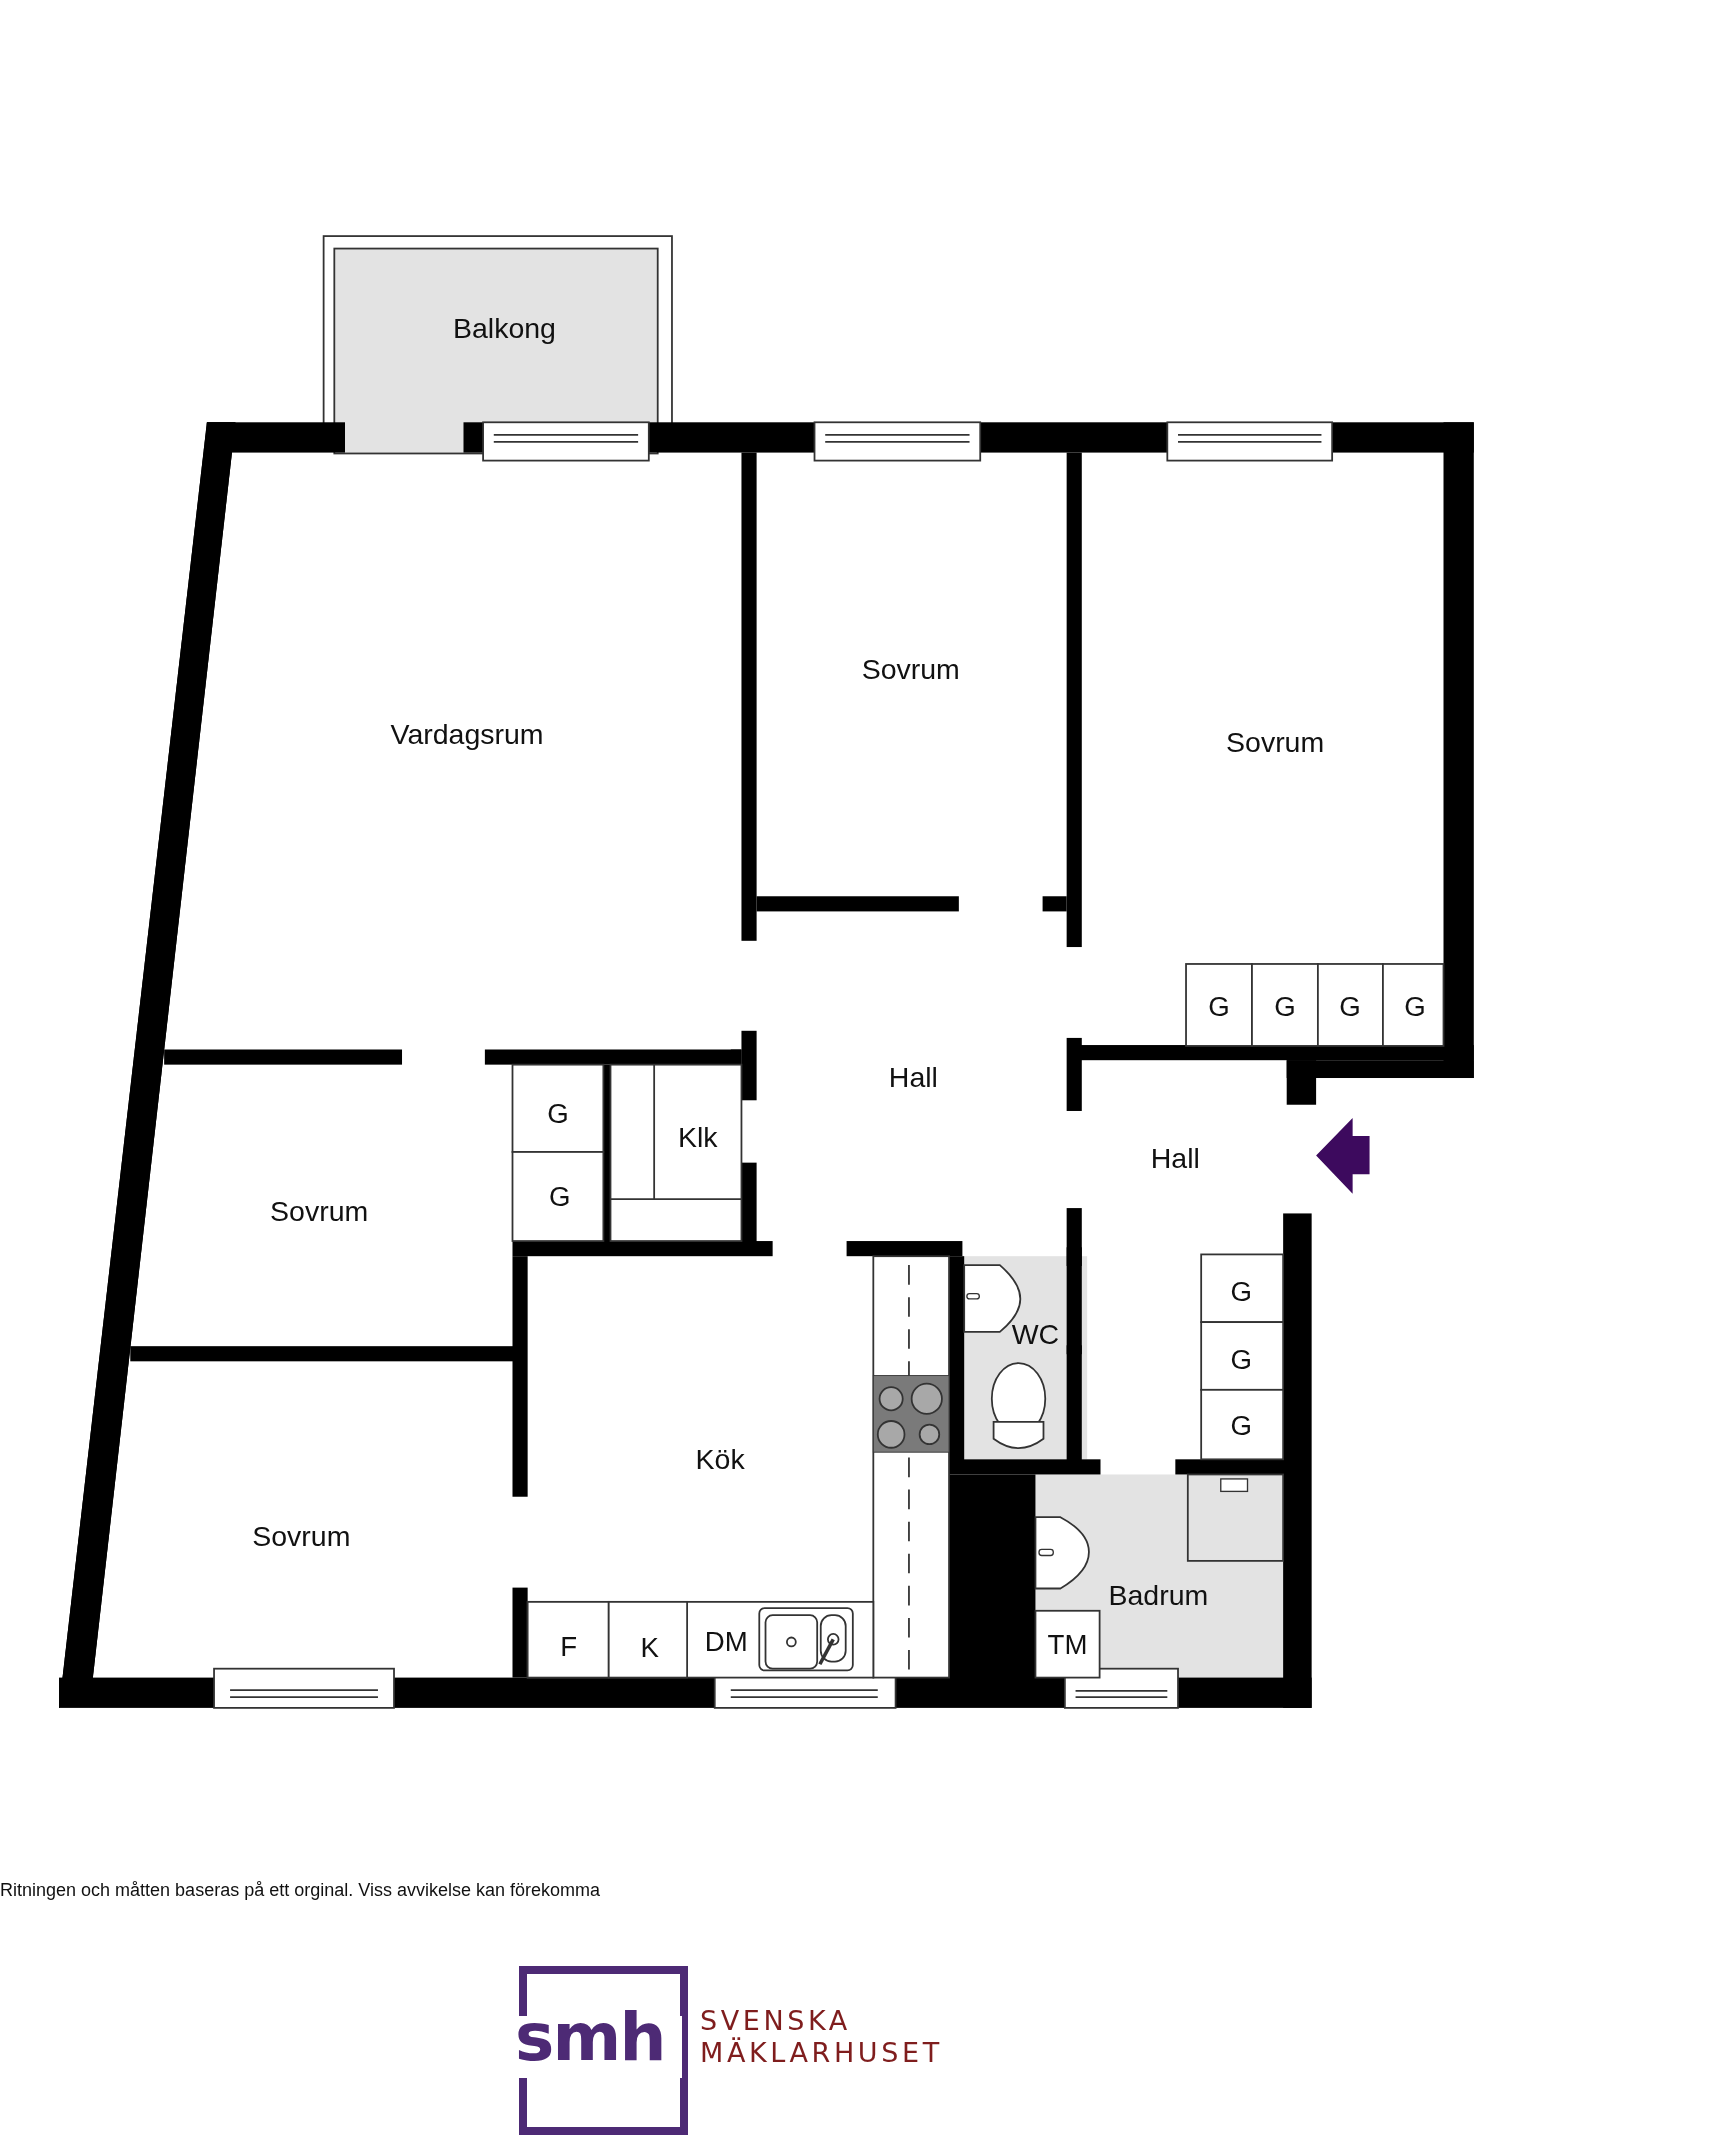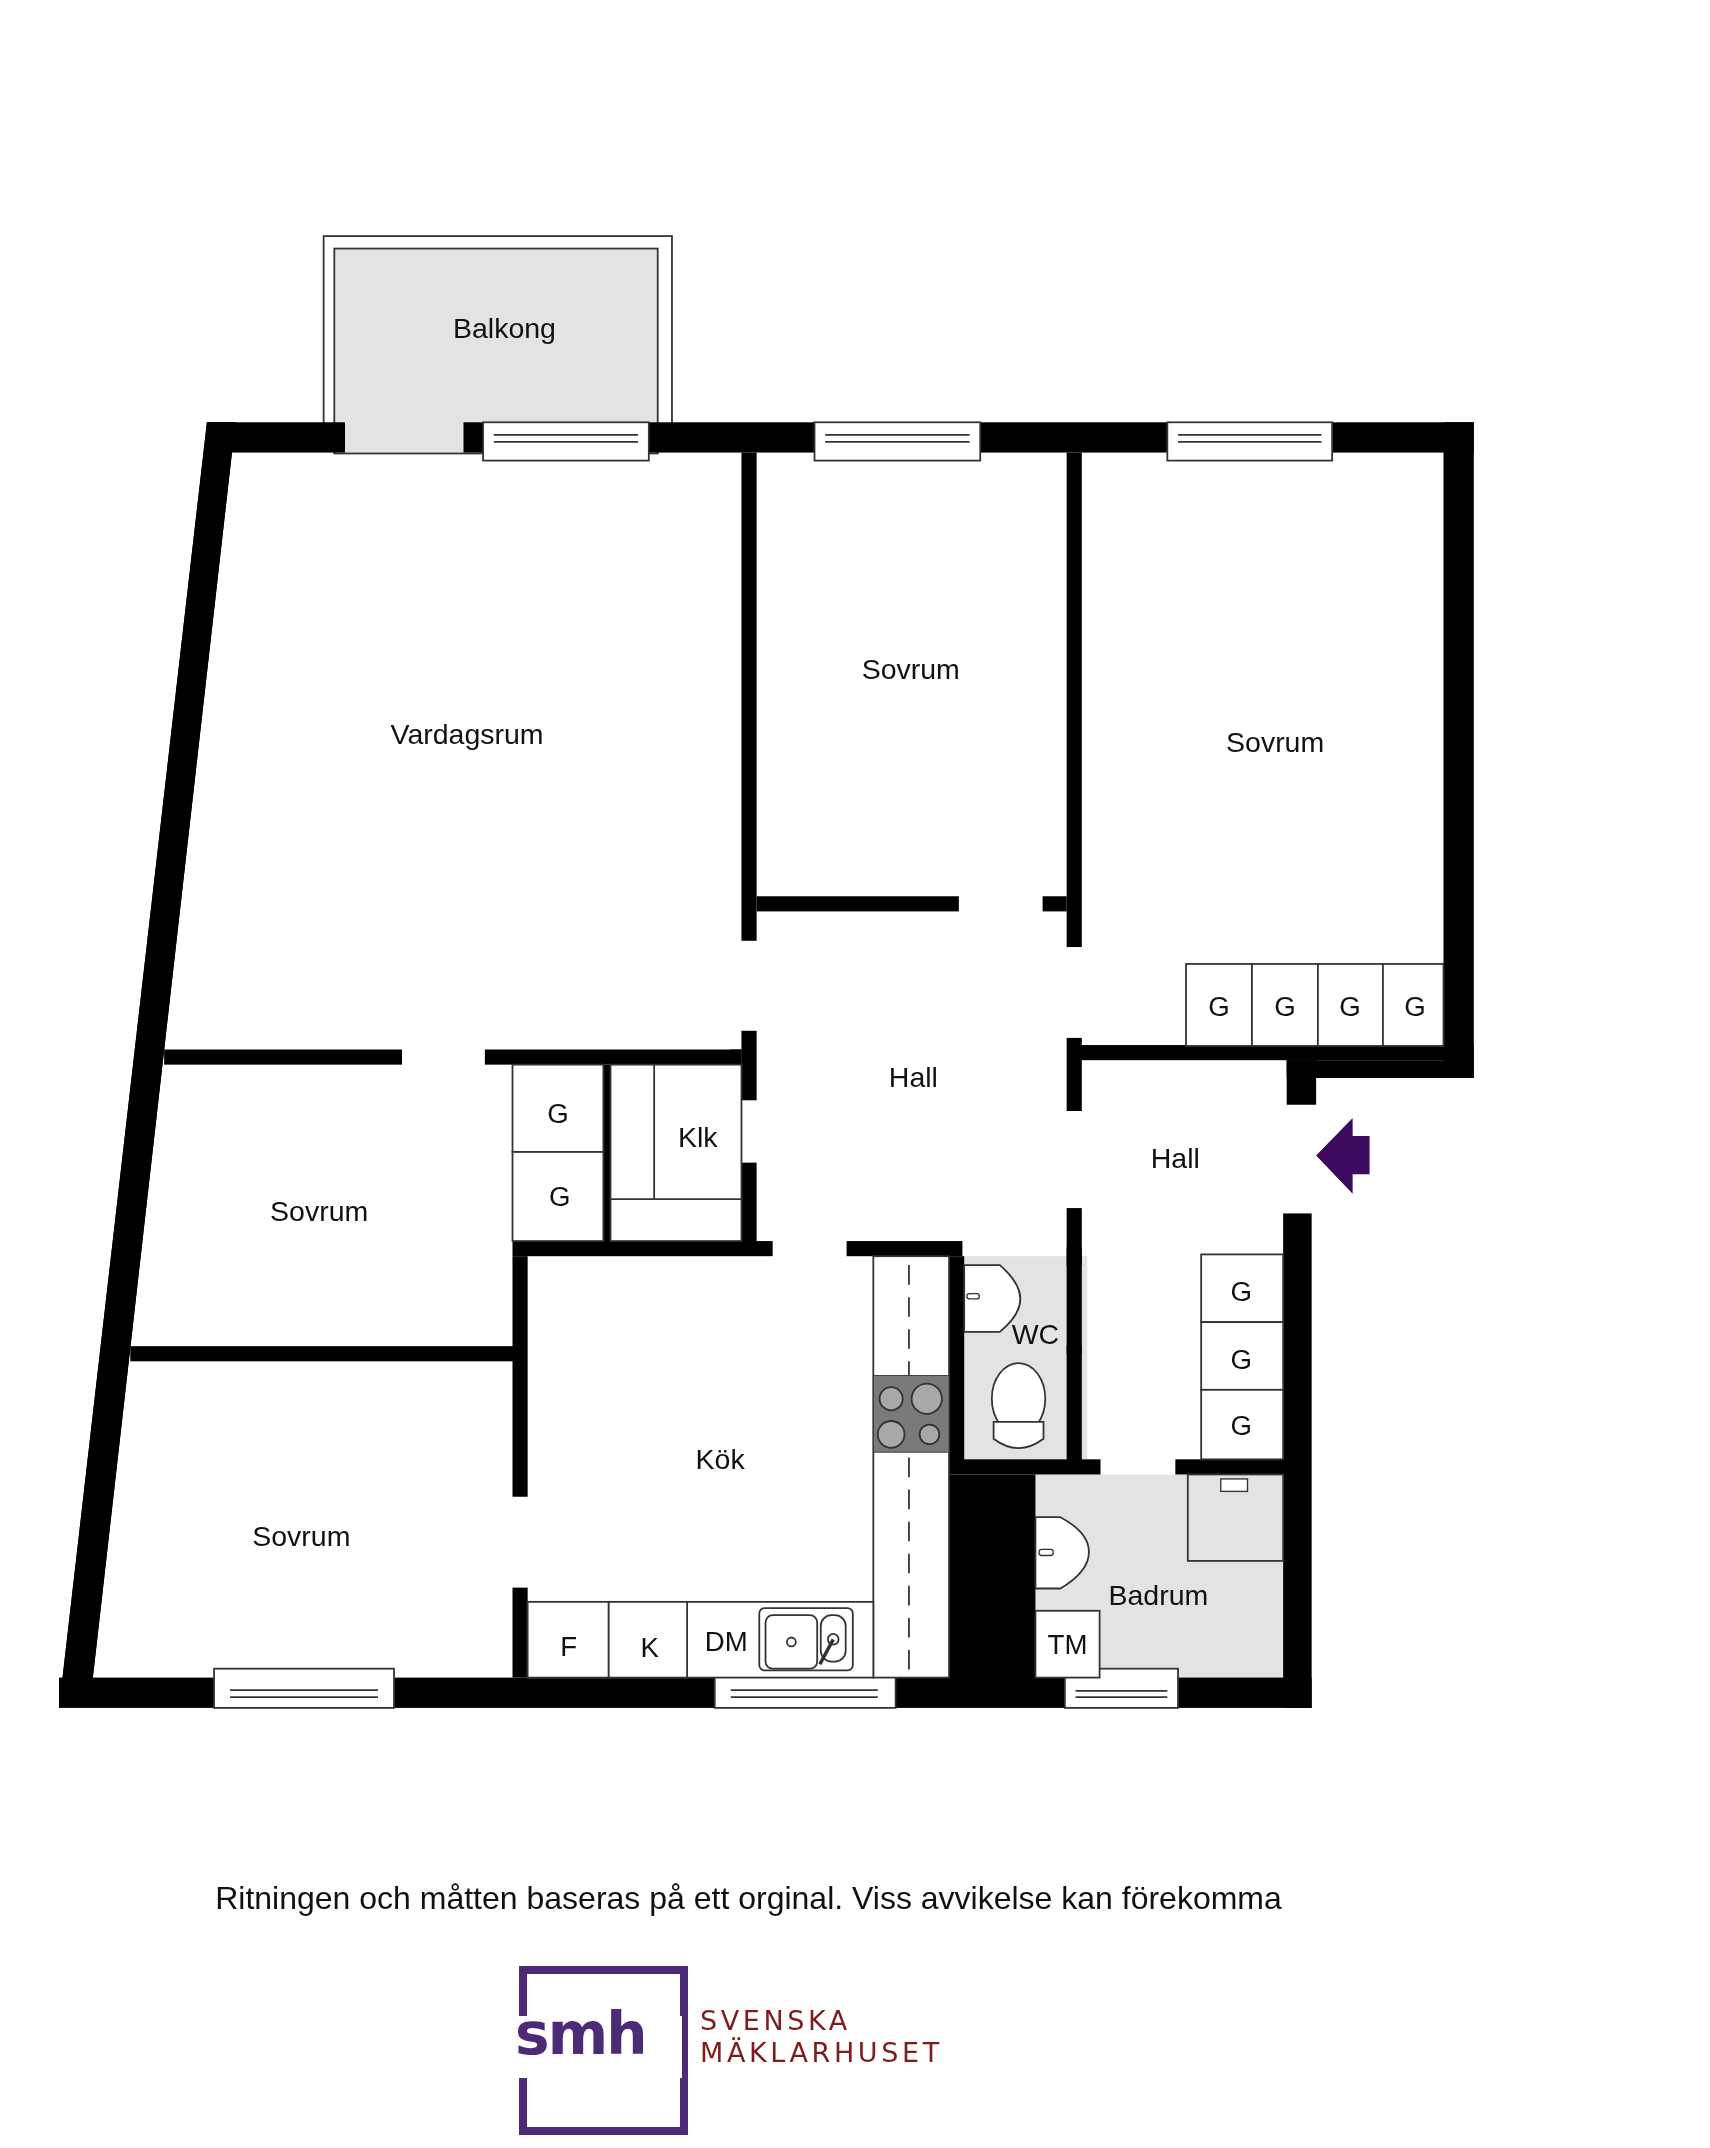--- a/index.html
+++ b/index.html
@@ -3,24 +3,24 @@
 <meta charset="utf-8">
 <style>
   html, body { margin:0; padding:0; background:#ffffff; }
   body { width:1711px; height:2148px; position:relative; overflow:hidden; font-family:"Liberation Sans", sans-serif; }
   #plan { position:absolute; left:0; top:0; width:1711px; height:2148px; }
   .wall { fill:#000000; }
   .fixture { fill:#ffffff; stroke:#333333; stroke-width:2; }
   .grey { fill:#e3e3e3; }
   .lbl { font-family:"Liberation Sans", sans-serif; font-size:32px; fill:#111111; text-anchor:middle; dominant-baseline:middle; }
   .lbl-sm { font-family:"Liberation Sans", sans-serif; font-size:31px; fill:#111111; text-anchor:middle; dominant-baseline:middle; }
-  .disclaimer { position:absolute; left:0; width:1497px; top:1880px; text-align:center; font-family:"Liberation Sans", sans-serif; font-size:32px; color:#111111; }
+  .disclaimer { position:absolute; left:0; width:1497px; top:1880px; text-align:left; font-family:"Liberation Sans", sans-serif; font-size:18px; color:#111111; }
   .logo-box { position:absolute; left:519px; top:1966px; width:153px; height:153px; border:8px solid #4d2a75; border-top-width:8px; }
   .logo-gapcover { position:absolute; background:#ffffff; }
-  .logo-mark { position:absolute; left:515px; top:2005px; font-family:"DejaVu Sans", sans-serif; font-weight:bold; font-size:58px; color:#4d2a75; letter-spacing:-1.8px; line-height:1; }
+  .logo-mark { position:absolute; left:515px; top:2005px; font-family:"DejaVu Sans", sans-serif; font-weight:bold; font-size:66px; color:#4d2a75; letter-spacing:-1.8px; line-height:1; }
   .logo-text { position:absolute; left:700px; top:2005px; font-family:"DejaVu Sans", sans-serif; font-size:27px; color:#7f1d1d; letter-spacing:3.6px; line-height:32px; }
 </style>
 </head>
 <body>
 
 <svg id="plan" viewBox="0 0 1920 2411" xmlns="http://www.w3.org/2000/svg">
 
   <g>
     <rect x="363" y="265" width="391" height="215" fill="#ffffff" stroke="#333" stroke-width="2"></rect>
     <rect x="375" y="279" width="363" height="230" class="grey" stroke="#333" stroke-width="2"></rect>

